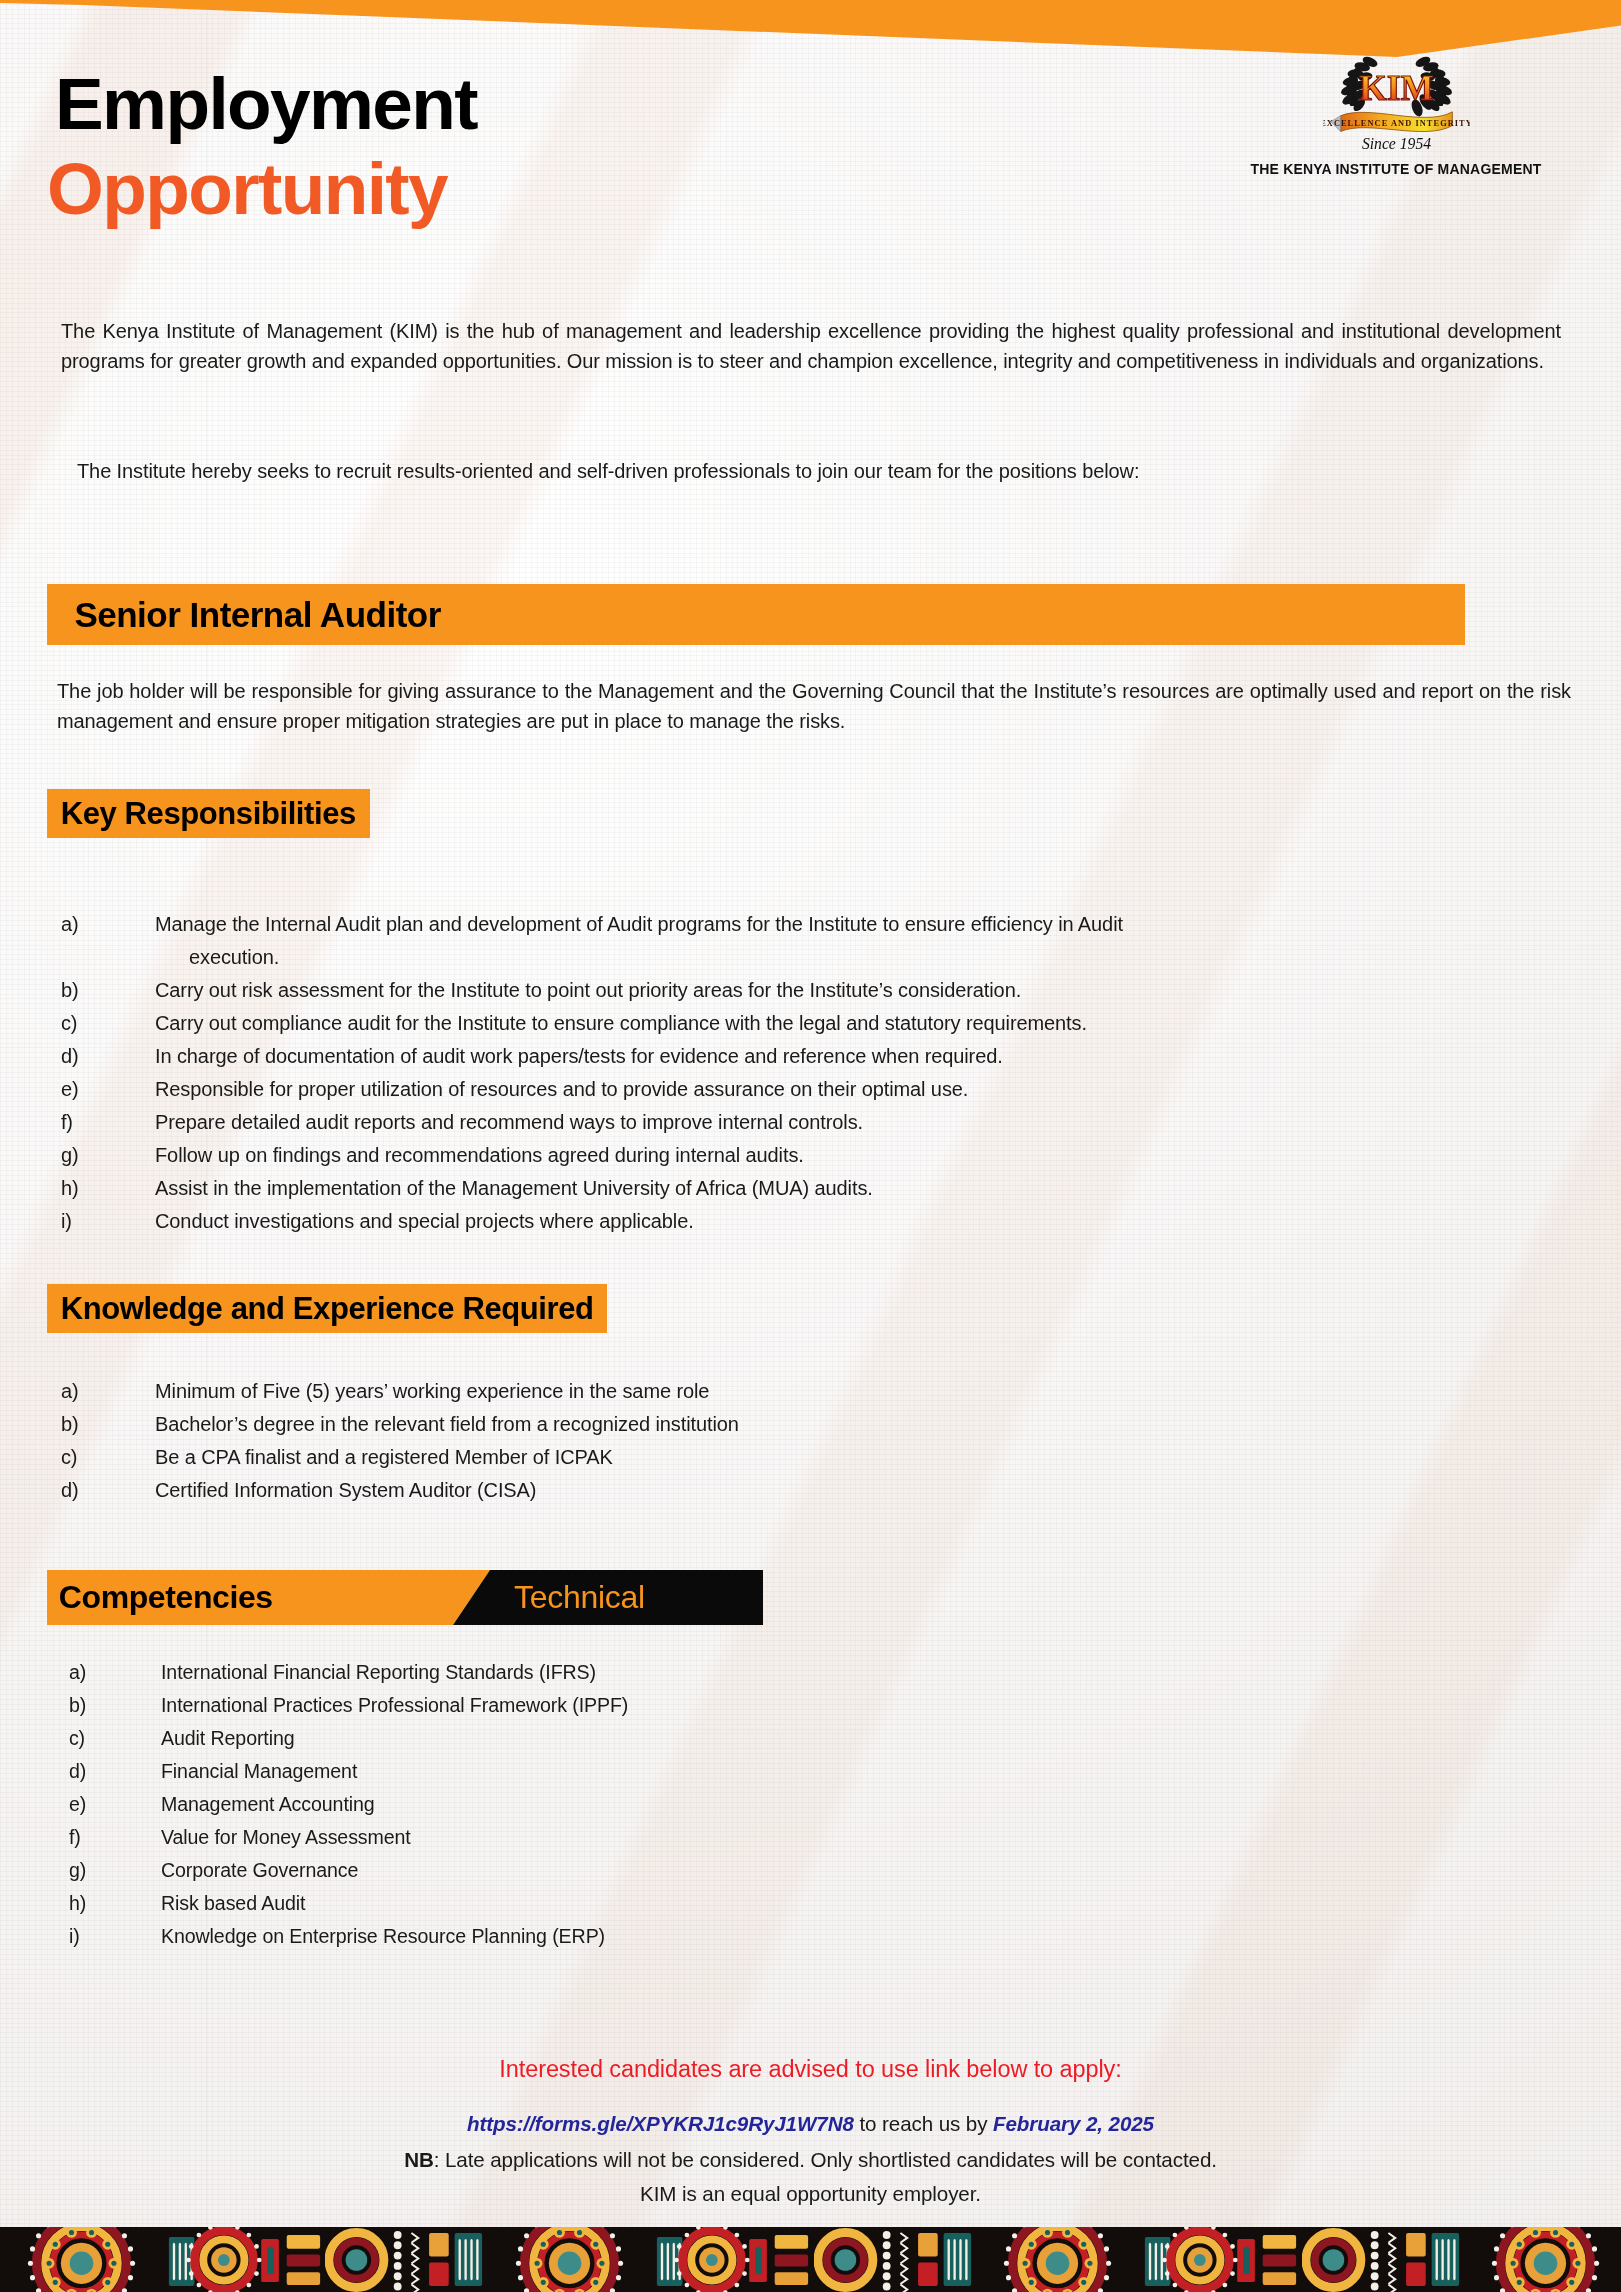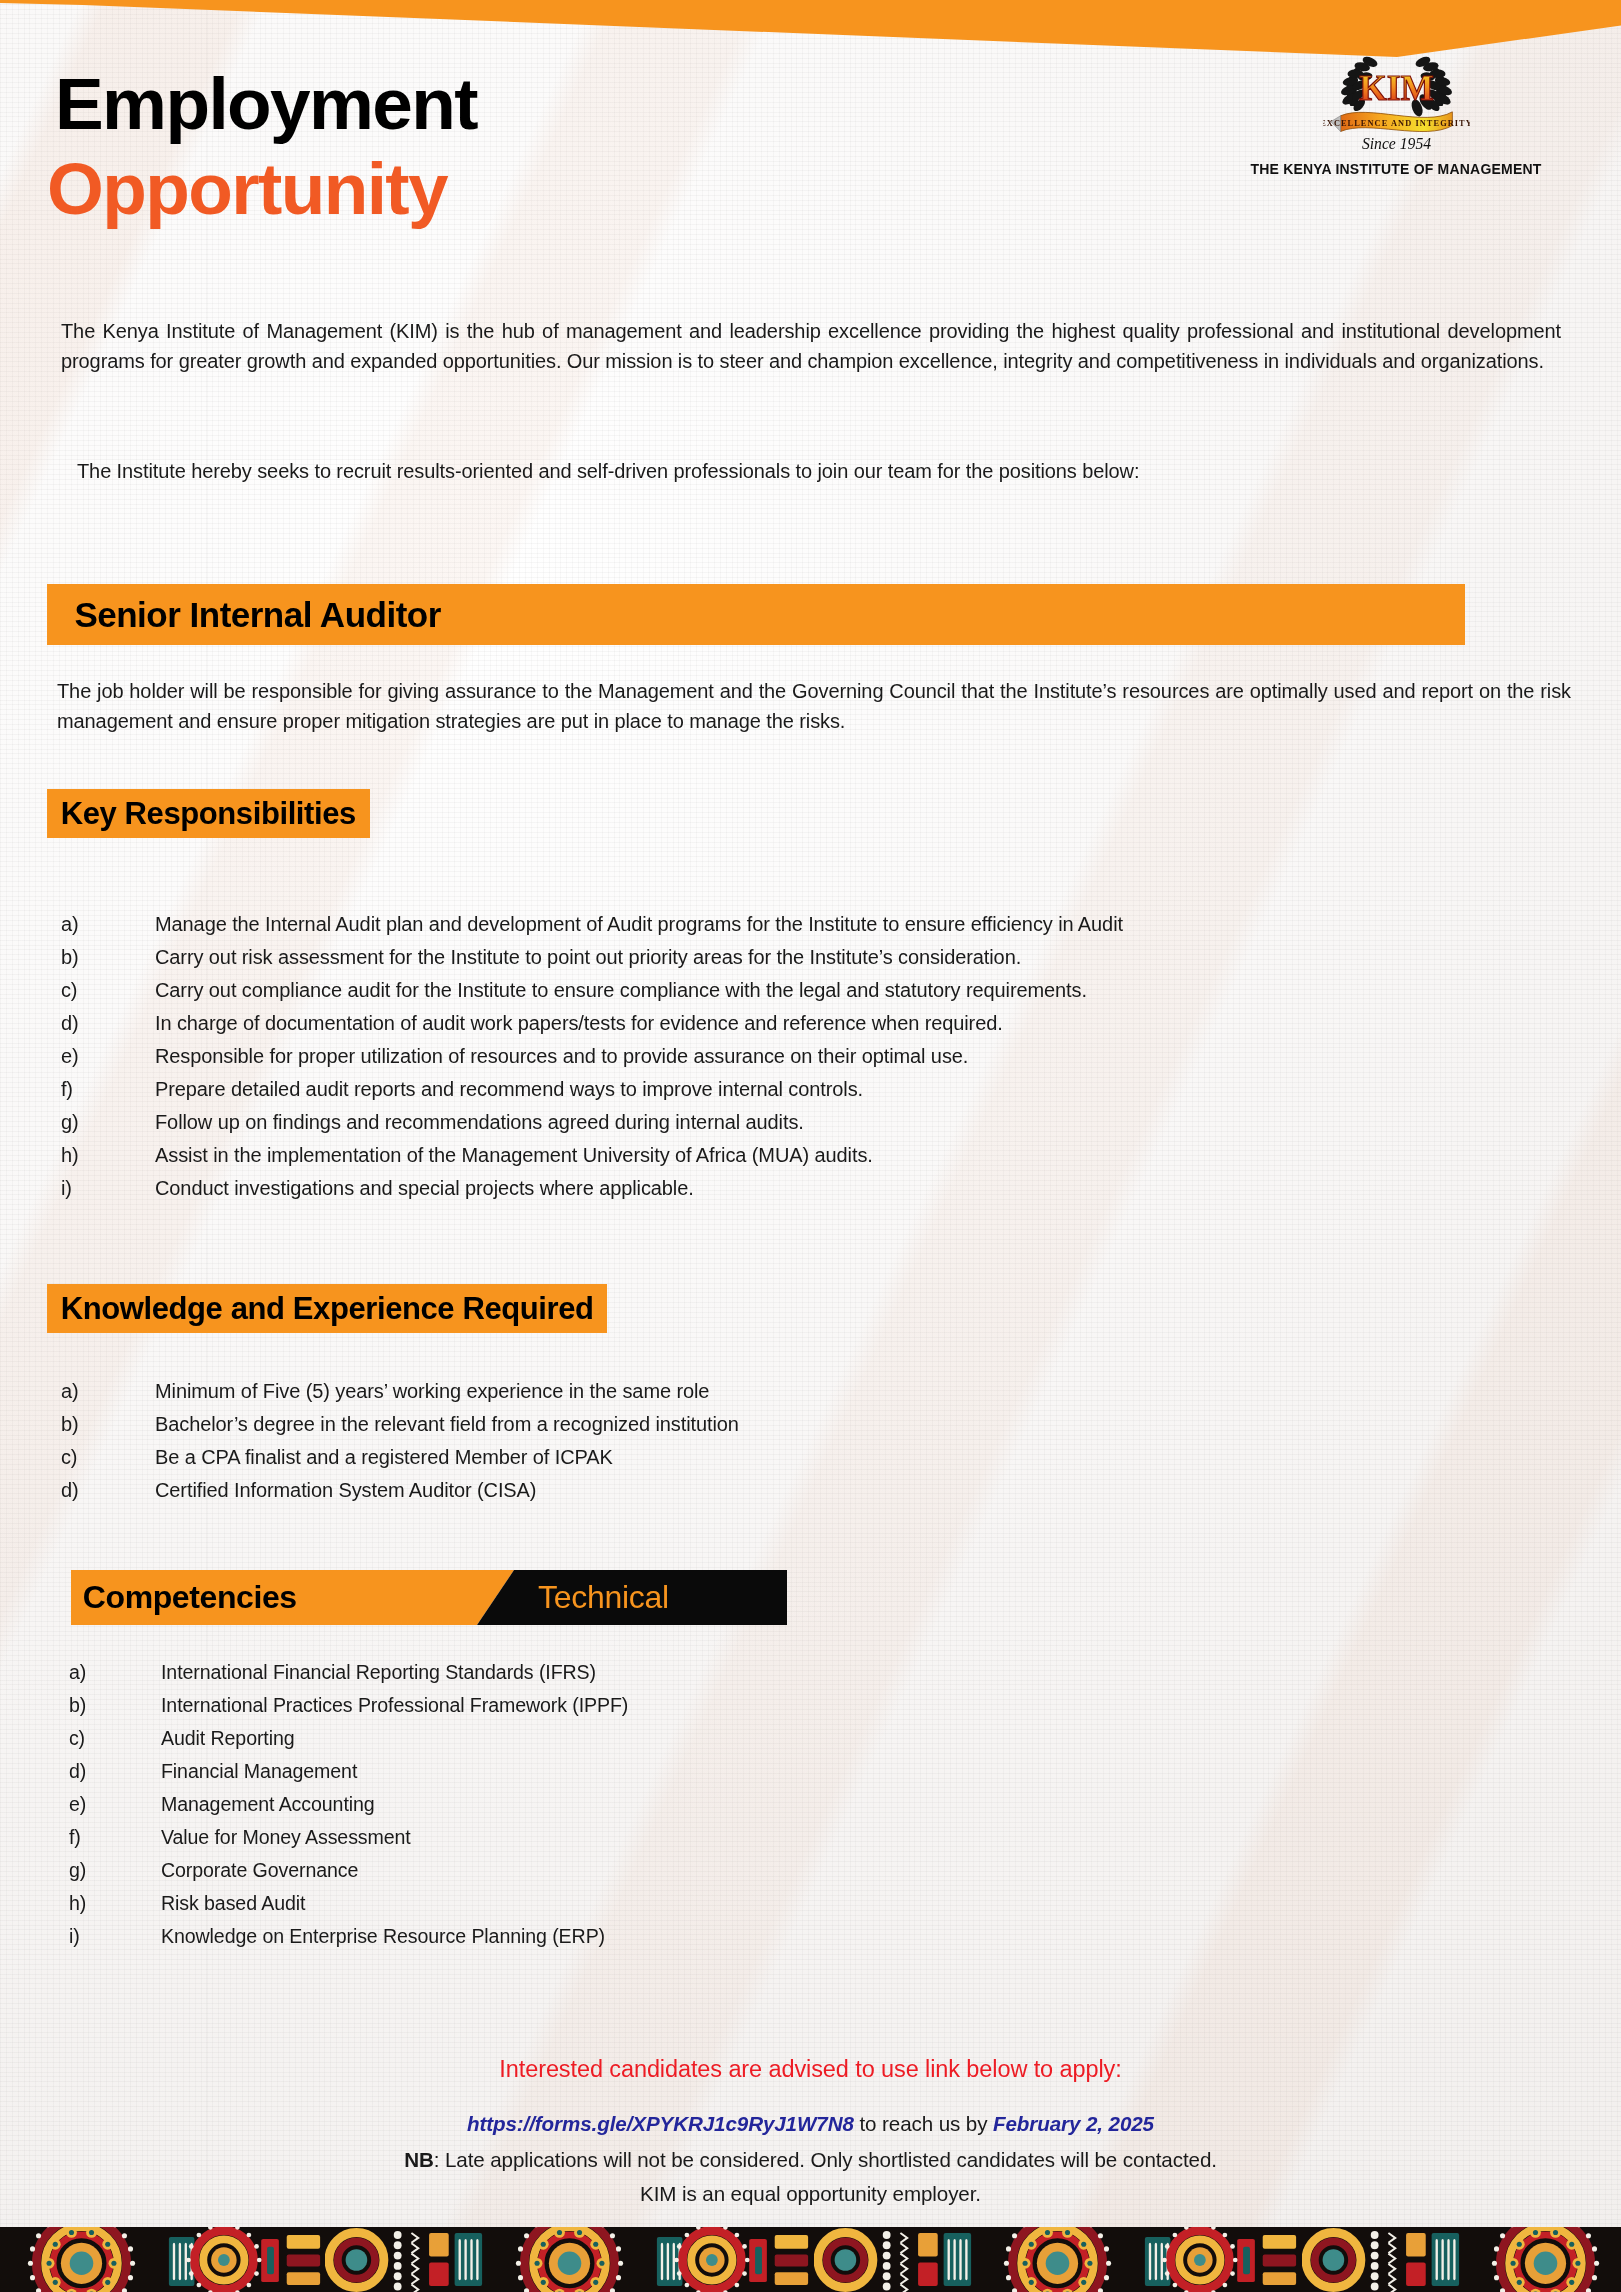--- a/index.html
+++ b/index.html
@@ -160,21 +160,20 @@
   #bar-responsibilities { left: 47px; top: 789px; }
   #bar-knowledge        { left: 47px; top: 1284px; }
 
   
   .comp-header {
     position: absolute;
     left: 47px;
     top: 1570px;
     height: 55px;
     width: 716px;
-    margin-left: 24px;
   }
   .comp-orange {
     position: absolute;
     left: 0; top: 0;
     width: 443px; height: 55px;
     background: #F7941E;
     clip-path: polygon(0 0, 443px 0, 406px 55px, 0 55px);
     display: flex; align-items: center;
   }
   .comp-orange span {
@@ -373,20 +372,21 @@
   <div class="job-summary">The job holder will be responsible for giving assurance to the Management and the Governing Council that the Institute’s resources are optimally used and report on the risk management and ensure proper mitigation strategies are put in place to manage the risks.</div>
 
   <div class="sec-bar" id="bar-responsibilities">
     <span>Key Responsibilities</span>
   </div>
   <div class="list" id="list-responsibilities">
       <div class="row">
         <span class="mark">a)</span>
         <span class="txt">Manage the Internal Audit plan and development of Audit programs for the Institute to ensure efficiency in Audit</span>
       </div>
+      <div class="cont">execution.</div>
       <div class="row">
         <span class="mark">b)</span>
         <span class="txt">Carry out risk assessment for the Institute to point out priority areas for the Institute’s consideration.</span>
       </div>
       <div class="row">
         <span class="mark">c)</span>
         <span class="txt">Carry out compliance audit for the Institute to ensure compliance with the legal and statutory requirements.</span>
       </div>
       <div class="row">
         <span class="mark">d)</span>

